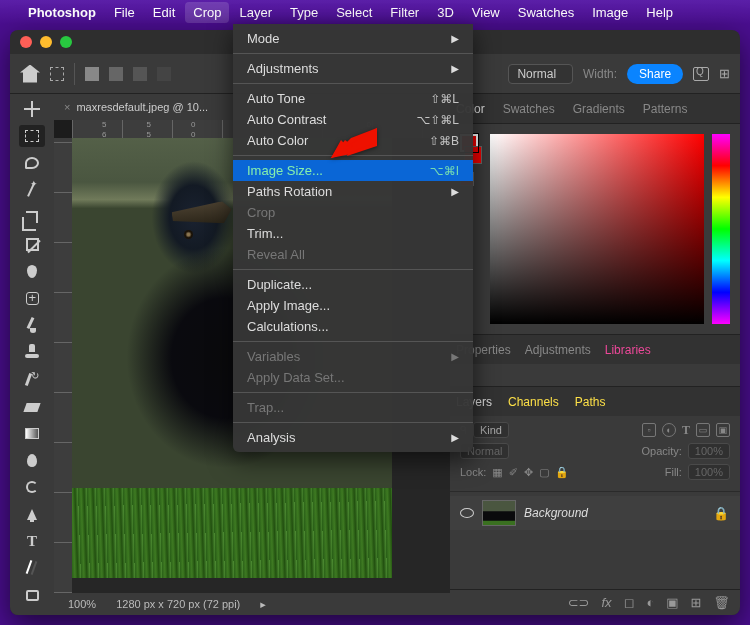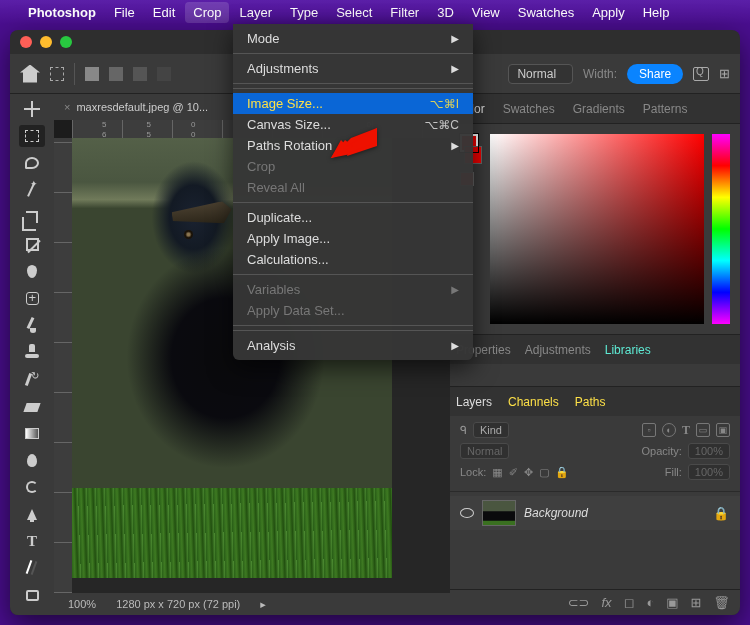--- a/index.html
+++ b/index.html
@@ -63,42 +63,42 @@
 .status { height:22px; background:#3a3a3a; display:flex; align-items:center; padding:0 14px; gap:20px; font-size:11px; color:#bbb; }
 .panels { width:290px; background:#3a3a3a; display:flex; flex-direction:column; }
 .ptabs { height:30px; display:flex; align-items:center; padding:0 6px; gap:18px; font-size:12px; border-bottom:1px solid #222; background:#323232;}
 .ptabs span{color:#888}.ptabs .act{color:#ddd}
 .colorpick { height:210px; display:flex; padding:10px; gap:8px; background:#3a3a3a;}
 .swatches{width:22px;display:flex;flex-direction:column;gap:6px}
 .sw{width:18px;height:18px;border:1px solid #666}.sw.fg{background:#e00;border:2px solid #fff;outline:1px solid #000}.sw.bg{background:#e00;margin-left:4px;margin-top:-6px}.sw.sm{width:14px;height:14px;background:#d00;margin-top:6px}
 .field{flex:1;height:190px;background:linear-gradient(to bottom,transparent,#000),linear-gradient(to right,#fff,#f00);position:relative}
 .huebar{width:18px;height:190px;background:linear-gradient(180deg,#f0f,#f00,#ff0,#0f0,#0ff,#00f,#f0f)}
 .p-lib{height:30px;display:flex;align-items:center;padding:0 6px;gap:14px;font-size:12px;border-top:1px solid #222;background:#323232}
-.p-lib span{color:#888}.p-lib .act{color:#5eead4}
+.p-lib span{color:#888}.p-lib .act{color:#ec4899}
 .libbody{height:22px}
 .p-lay{height:30px;display:flex;align-items:center;padding:0 6px;gap:16px;font-size:12px;border-top:1px solid #222;background:#323232}
 .p-lay span{color:#fde047}.p-lay .act{color:#ddd}
 .layopts{padding:6px 10px;font-size:11px;color:#888;border-bottom:1px solid #2a2a2a}
 .layrow{display:flex;align-items:center;gap:6px;margin-bottom:5px;flex-wrap:wrap}
 .pill{background:#303030;border:1px solid #4a4a4a;border-radius:3px;padding:1px 6px;font-size:11px;color:#aaa}
 .pill.dis{color:#666}
 .li-icon{width:14px;height:14px;border:1px solid #777;display:inline-flex;align-items:center;justify-content:center;font-size:9px;color:#888;border-radius:2px}
 .li-icon.round{border-radius:50%}
 .layerlist{flex:1;padding:4px 0;overflow:hidden}
 .layer{display:flex;align-items:center;gap:8px;padding:4px 10px;background:#3f3f3f}
 .layer .eye{position:static;width:14px;height:10px;background:none;border:1.5px solid #ccc;border-radius:60%}
 .layer .thmb{width:34px;height:26px;background:linear-gradient(#4a5640 40%,#0a0a0c 45% 80%,#3a7020 85%);border:1px solid #666}
 .layer .nm{font-size:12px;color:#ddd;font-style:italic}
 .layer .lock{margin-left:auto;color:#999}
 .layfoot{height:26px;border-top:1px solid #222;display:flex;align-items:center;justify-content:flex-end;gap:12px;padding:0 10px;color:#999;font-size:13px}
 
 .menu { position:absolute; left:233px; top:24px; width:240px; background:rgba(54,54,54,0.97); border-radius:0 0 6px 6px; box-shadow:0 8px 24px rgba(0,0,0,.6); padding:4px 0; font-size:13px; }
 .menu .mi{display:flex;align-items:center;justify-content:space-between;padding:3px 14px;color:#ddd}
 .menu .mi.dis{color:#777}
-.menu .mi.sel{background:#0a66d6;color:#fde047}
+.menu .mi.sel{background:#0a66d6;color:#86efac}
 .menu .mi .sc{font-size:12px;color:inherit;opacity:.85}
 .menu .mi .ar{font-size:10px}
 .menu hr{border:none;border-top:1px solid #555;margin:4px 0}
 .arrow { position:absolute; left:331px; top:128px; width:46px; height:30px; z-index:50; pointer-events:none; }
 .arrow svg{filter:drop-shadow(0 1px 2px rgba(0,0,0,.5))}
 </style>
 </head>
 <body>
 
 <div class="menubar">
@@ -107,21 +107,21 @@
   <span>File</span>
   <span>Edit</span>
   <span style="background:rgba(255,255,255,.15);padding:3px 8px;border-radius:4px;margin:0 -8px">Crop</span>
   <span>Layer</span>
   <span>Type</span>
   <span>Select</span>
   <span>Filter</span>
   <span>3D</span>
   <span>View</span>
   <span>Swatches</span>
-  <span>Apply</span>
+  <span>Image</span>
   <span>Help</span>
 </div>
 
 <div class="appwin">
   <div class="title">
     <div class="tl red"></div>
     <div class="tl yel"></div>
     <div class="tl grn"></div>
   </div>
   <div class="optbar">
@@ -303,36 +303,47 @@
   <div class="mi">
       <span>Mode</span>
       <span class="ar">▶</span>
     </div>
   <hr>
   <div class="mi">
       <span>Adjustments</span>
       <span class="ar">▶</span>
     </div>
   <hr>
+  <div class="mi">
+      <span>Auto Tone</span>
+      <span class="sc">⇧⌘L</span>
+    </div>
+  <div class="mi">
+      <span>Auto Contrast</span>
+      <span class="sc">⌥⇧⌘L</span>
+    </div>
+  <div class="mi">
+      <span>Auto Color</span>
+      <span class="sc">⇧⌘B</span>
+    </div>
   <hr>
   <div class="mi sel">
       <span>Image Size...</span>
       <span class="sc">⌥⌘I</span>
     </div>
   <div class="mi">
-      <span>Canvas Size...</span>
-      <span class="sc">⌥⌘C</span>
-    </div>
-  <div class="mi">
       <span>Paths Rotation</span>
       <span class="ar">▶</span>
     </div>
   <div class="mi dis">
       <span>Crop</span>
     </div>
+  <div class="mi">
+      <span>Trim...</span>
+    </div>
   <div class="mi dis">
       <span>Reveal All</span>
     </div>
   <hr>
   <div class="mi">
       <span>Duplicate...</span>
     </div>
   <div class="mi">
       <span>Apply Image...</span>
     </div>
@@ -341,20 +352,23 @@
     </div>
   <hr>
   <div class="mi dis">
       <span>Variables</span>
       <span class="ar">▶</span>
     </div>
   <div class="mi dis">
       <span>Apply Data Set...</span>
     </div>
   <hr>
+  <div class="mi dis">
+      <span>Trap...</span>
+    </div>
   <hr>
   <div class="mi">
       <span>Analysis</span>
       <span class="ar">▶</span>
     </div>
 </div>
 
 <div class="arrow">
   <svg width="46" height="30" viewBox="0 0 46 30">
       <polygon points="46,0 46,18 16,28 18,22 0,30 10,14 14,19" fill="#e10"></polygon>

